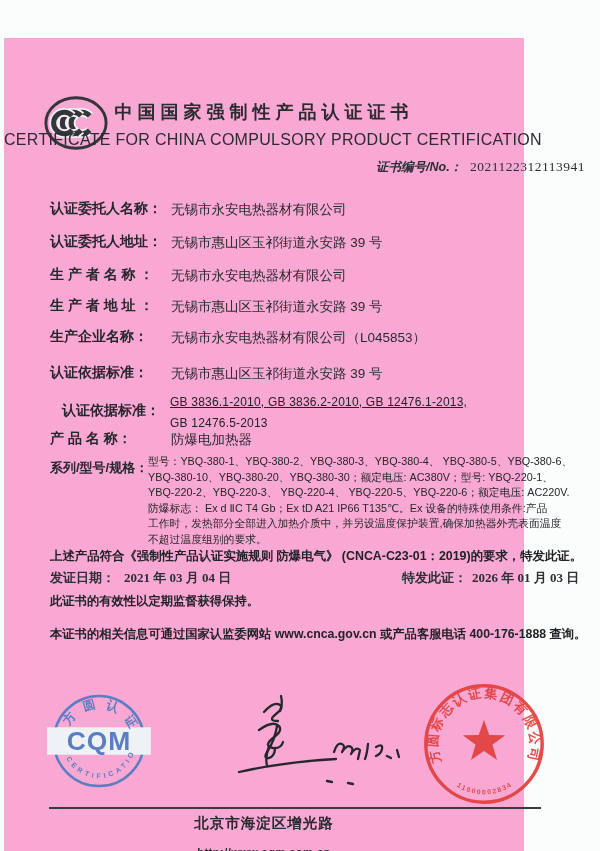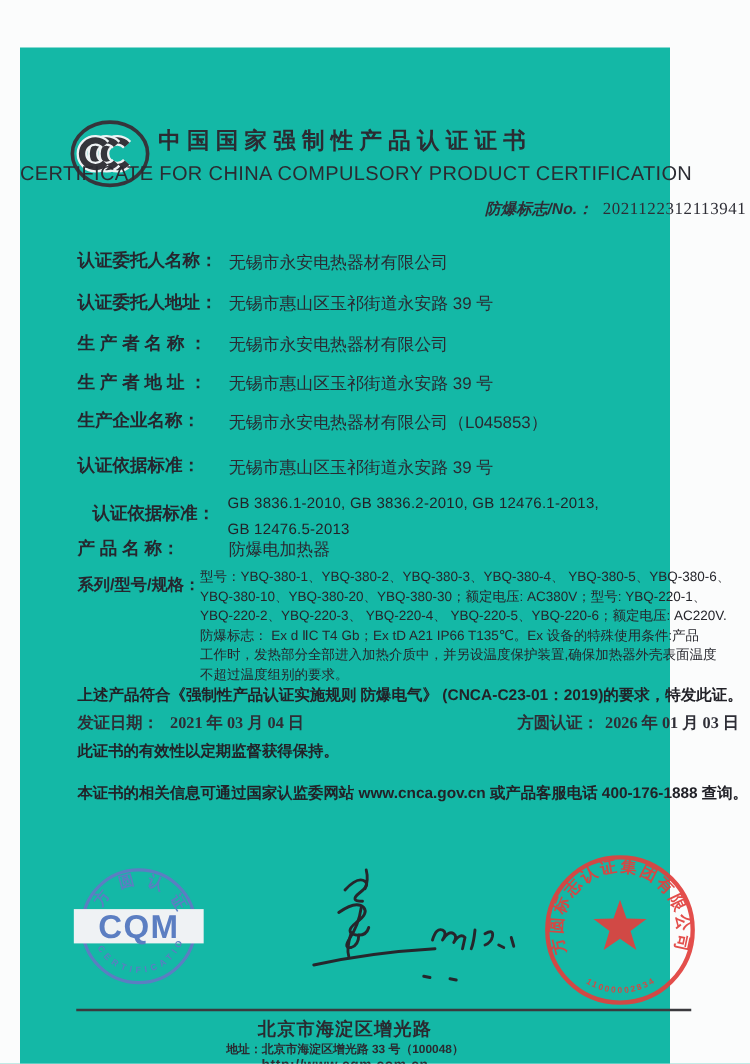--- a/index.html
+++ b/index.html
@@ -5,22 +5,22 @@
   * { margin:0; padding:0; box-sizing:border-box; }
   html,body { width:600px; height:851px; }
   body {
     position:relative;
     background:#fbfcfc;
     font-family:"Liberation Sans", sans-serif;
     color:#2e2e36;
     overflow:hidden;
   }
   .page {
-    position:absolute; left:16px; top:38px; width:520px; height:813px;
-    background:#14b8a6;
+    position:absolute; left:4px; top:38px; width:520px; height:813px;
+    background:#f9a8d4;
   }
   .abs { position:absolute; white-space:nowrap; }
   .title-cn {
     left:0; right:0; top:62px; text-align:center;
     font-size:18px; font-weight:700; letter-spacing:5px; color:#2b2b32;
     font-family:"Liberation Serif", serif;
   }
   .title-en {
     left:0; right:0; top:93px; text-align:center;
     font-size:16px; color:#2b2b32; letter-spacing:0.3px;
@@ -57,21 +57,21 @@
       <path d="M 40.1 22.6 A 11 11 0 1 0 40.1 37.4" stroke="#35353b" stroke-width="5.2"></path>
       <path d="M 31.1 22.6 A 11 11 0 1 0 31.1 37.4" stroke="#eff2f4" stroke-width="9"></path>
       <path d="M 31.1 22.6 A 11 11 0 1 0 31.1 37.4" stroke="#35353b" stroke-width="5.2"></path>
     </g>
   </svg>
 
   <div class="abs title-cn">中国国家强制性产品认证证书</div>
   <div class="abs title-en">CERTIFICATE FOR CHINA COMPULSORY PRODUCT CERTIFICATION</div>
 
   <div class="abs certno">
-    <span class="lab">防爆标志/No.：</span>
+    <span class="lab">证书编号/No.：</span>
     <span class="num">2021122312113941</span>
   </div>
 
   <div class="abs flabel" style="top:162px;">认证委托人名称：</div>
   <div class="abs fvalue" style="top:163px;">无锡市永安电热器材有限公司</div>
 
   <div class="abs flabel" style="top:195px;">认证委托人地址：</div>
   <div class="abs fvalue" style="top:196px;">无锡市惠山区玉祁街道永安路 39 号</div>
 
   <div class="abs flabel" style="top:228px;">生 产 者 名 称 ：</div>
@@ -80,39 +80,39 @@
   <div class="abs flabel" style="top:259px;">生 产 者 地 址 ：</div>
   <div class="abs fvalue" style="top:260px;">无锡市惠山区玉祁街道永安路 39 号</div>
 
   <div class="abs flabel" style="top:290px;">生产企业名称：</div>
   <div class="abs fvalue" style="top:291px;">无锡市永安电热器材有限公司（L045853）</div>
 
   <div class="abs flabel" style="top:326px;">认证依据标准：</div>
   <div class="abs fvalue" style="top:327px;">无锡市惠山区玉祁街道永安路 39 号</div>
 
   <div class="abs flabel" style="top:364px;margin-left:12px;">认证依据标准：</div>
-  <div class="abs std" style="top:357px;">GB 3836.1-2010, GB 3836.2-2010, GB 12476.1-2013,</div>
+  <div class="abs std" style="top:357px;text-decoration:underline;">GB 3836.1-2010, GB 3836.2-2010, GB 12476.1-2013,</div>
   <div class="abs std" style="top:378px;">GB 12476.5-2013</div>
 
   <div class="abs flabel" style="top:392px;">产 品 名 称：</div>
   <div class="abs fvalue" style="top:393px;">防爆电加热器</div>
 
   <div class="abs flabel" style="top:421px; font-size:13px;">系列/型号/规格：</div>
   <div class="abs spec-line" style="top:417px;">型号：YBQ-380-1、YBQ-380-2、YBQ-380-3、YBQ-380-4、 YBQ-380-5、YBQ-380-6、</div>
   <div class="abs spec-line" style="top:432.5px;">YBQ-380-10、YBQ-380-20、YBQ-380-30；额定电压: AC380V；型号: YBQ-220-1、</div>
   <div class="abs spec-line" style="top:448px;">YBQ-220-2、YBQ-220-3、 YBQ-220-4、 YBQ-220-5、YBQ-220-6；额定电压: AC220V.</div>
   <div class="abs spec-line" style="top:463.5px;">防爆标志： Ex d ⅡC T4 Gb；Ex tD A21 IP66 T135℃。Ex 设备的特殊使用条件:产品</div>
   <div class="abs spec-line" style="top:479px;">工作时，发热部分全部进入加热介质中，并另设温度保护装置,确保加热器外壳表面温度</div>
   <div class="abs spec-line" style="top:494.5px;">不超过温度组别的要求。</div>
 
   <div class="abs statement">上述产品符合《强制性产品认证实施规则 防爆电气》 (CNCA-C23-01：2019)的要求，特发此证。</div>
 
   <div class="abs dlabel" style="left:46px; top:531px;">发证日期：</div>
   <div class="abs dvalue" style="left:120px; top:531px;">2021 年 03 月 04 日</div>
-  <div class="abs dlabel" style="left:398px; top:531px;">方圆认证：</div>
+  <div class="abs dlabel" style="left:398px; top:531px;">特发此证：</div>
   <div class="abs dvalue" style="left:468px; top:531px;">2026 年 01 月 03 日</div>
 
   <div class="abs note" style="top:555px;">此证书的有效性以定期监督获得保持。</div>
   <div class="abs note" style="top:588px;">本证书的相关信息可通过国家认监委网站 www.cnca.gov.cn 或产品客服电话 400-176-1888 查询。</div>
 
   <svg style="left:46px; top:654px;" width="98" height="98" viewBox="0 0 100 100">
     <defs>
       <path id="cqm-top-arc" d="M 18.1 38.4 A 34 34 0 0 1 81.9 38.4"></path>
       <path id="cqm-bot-arc" d="M 14.3 63 A 38 38 0 0 0 85.7 63"></path>
     </defs>
@@ -155,16 +155,15 @@
     <text font-size="13.5" font-weight="bold" fill="#e2403d">
       <textPath href="#seal-ring-arc" startOffset="2" textLength="186" lengthAdjust="spacing">方圆标志认证集团有限公司</textPath>
     </text>
     <text font-size="7" font-weight="bold" fill="#e2403d" letter-spacing="1.2">
       <textPath href="#seal-serial-arc" startOffset="2" textLength="72" lengthAdjust="spacing">1100000283408</textPath>
     </text>
   </svg>
 
   <div class="abs footer-rule"></div>
   <div class="abs org-name">北京市海淀区增光路</div>
-  <div class="abs org-addr">地址：北京市海淀区增光路 33 号（100048）</div>
   <div class="abs org-web">http://www.cqm.com.cn</div>
 
 </div>
 
 </body></html>

